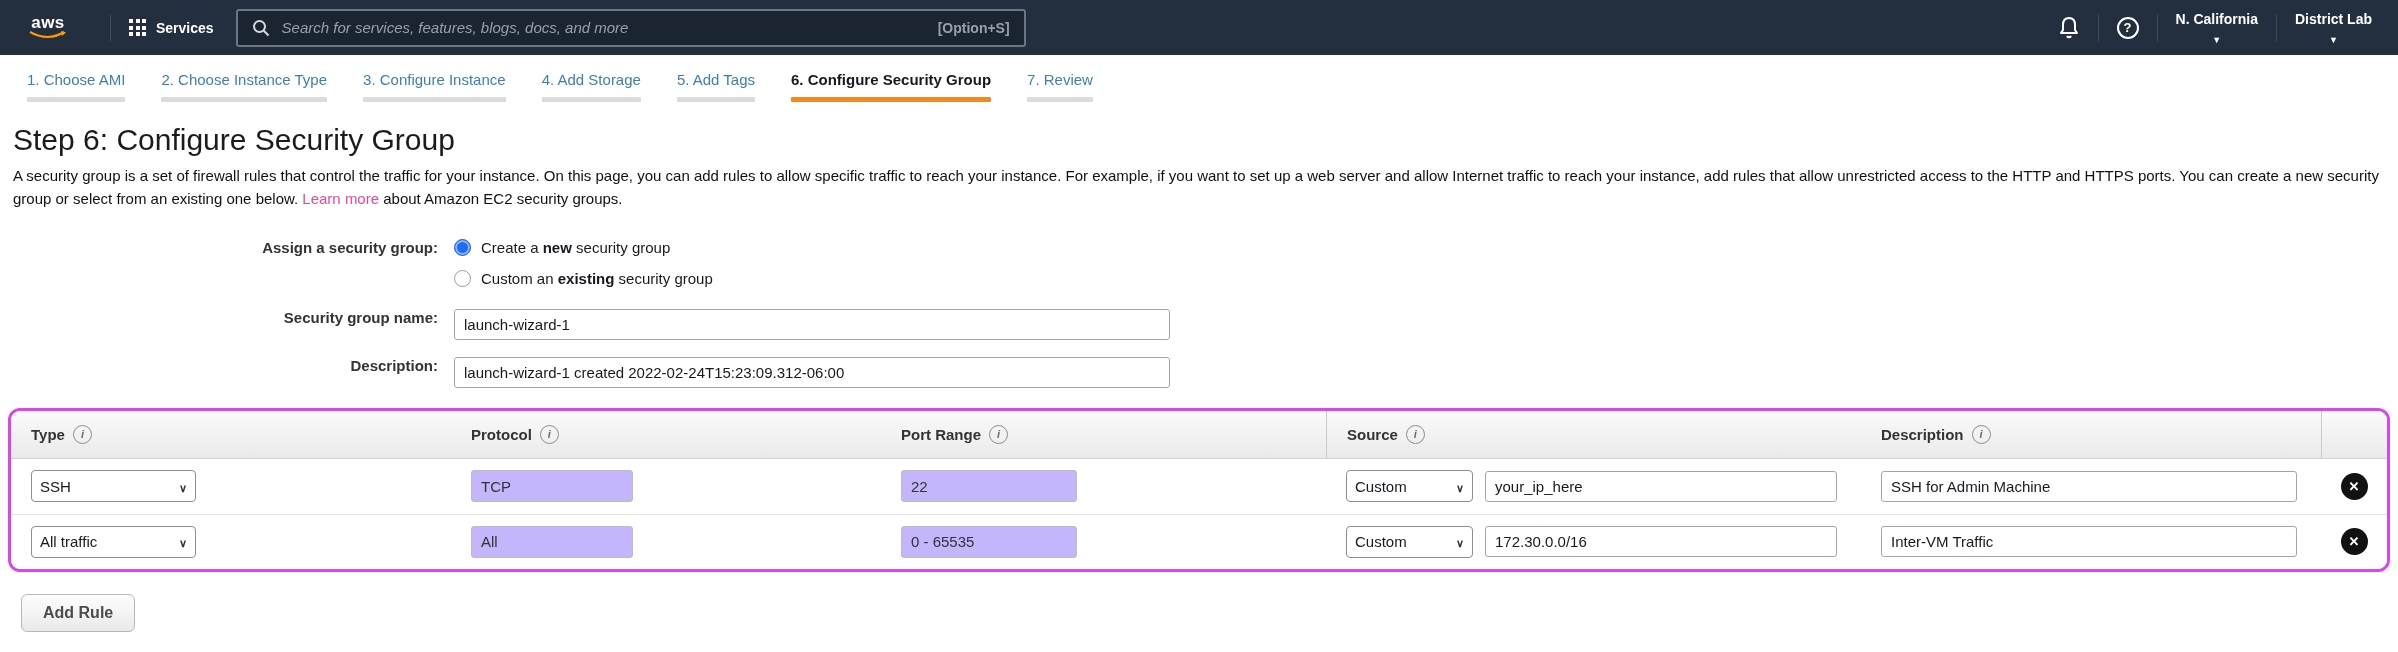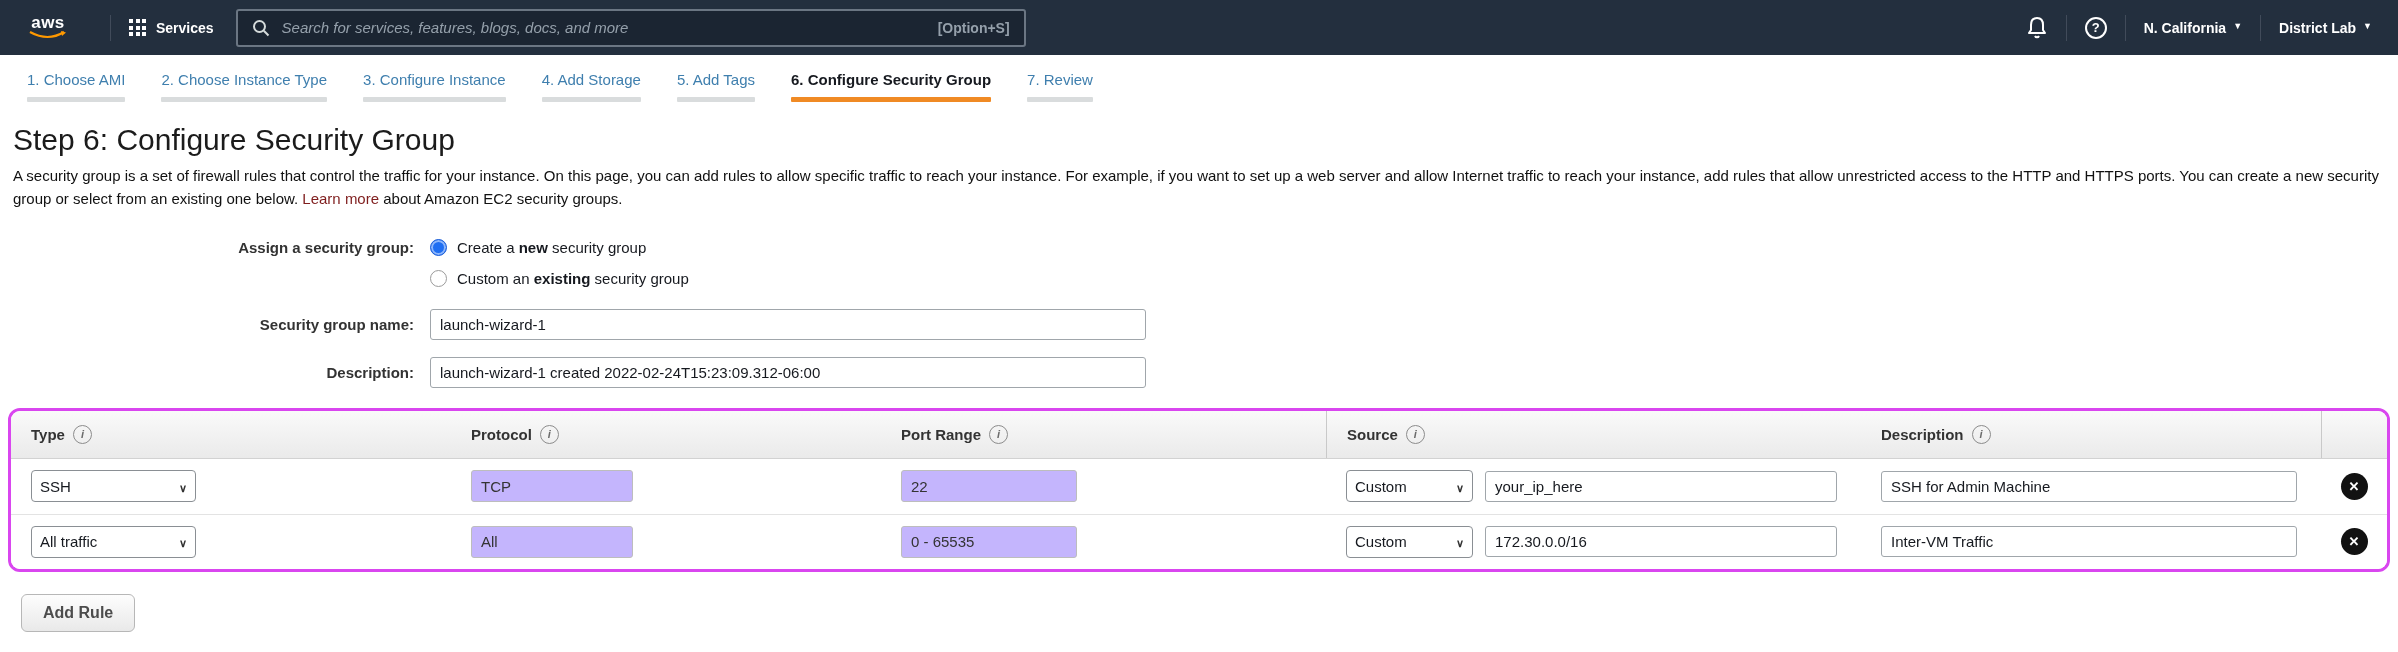--- a/index.html
+++ b/index.html
@@ -13,41 +13,41 @@
   .nav-divider { width:1px; height:26px; background:#414b5a; margin:0 18px; }
   .services { display:flex; align-items:center; gap:10px; font-size:14px; font-weight:700; cursor:pointer; }
   .grid-icon { display:grid; grid-template-columns:repeat(3,4px); grid-template-rows:repeat(3,4px); gap:2.5px; }
   .grid-icon span { background:#fff; width:4px; height:4px; }
   .searchbox { margin-left:22px; width:790px; height:38px; border:2px solid #6b7683; border-radius:3px; background:#1b2532; display:flex; align-items:center; padding:0 14px; gap:12px; }
   .searchbox input { flex:1; background:transparent; border:none; outline:none; color:#d5dbdb; font-size:15px; font-style:italic; font-family:"Liberation Sans", sans-serif; }
   .searchbox input::placeholder { color:#95a0ab; font-style:italic; }
   .search-shortcut { color:#95a0ab; font-size:14px; font-weight:700; font-style:normal; }
   .nav-spacer { flex:1; }
   .nav-right { display:flex; align-items:center; }
-  .nav-item { display:flex; align-items:flex-start; gap:7px; font-size:14px; font-weight:700; cursor:pointer; white-space:nowrap; }
+  .nav-item { display:flex; align-items:center; gap:7px; font-size:14px; font-weight:700; cursor:pointer; white-space:nowrap;flex-direction:column; }
   .caret { font-size:9px; position:relative; top:1px; }
   .icon-btn { display:flex; align-items:center; cursor:pointer; }
   .help-circle { width:22px; height:22px; border:2px solid #fff; border-radius:50%; display:flex; align-items:center; justify-content:center; font-size:13px; font-weight:700; }
 
   
   .tabbar { display:flex; padding:16px 0 0 27px; background:#fff; }
   .tab { margin-right:36px; cursor:pointer; }
   .tab .tab-label { font-size:15px; color:#3f7fae; white-space:nowrap; }
   .tab .tab-underline { height:5px; background:#d9dcdd; margin-top:9px; border-radius:1px; }
   .tab.active .tab-label { color:#16191f; font-weight:700; }
   .tab.active .tab-underline { background:#f08a24; }
 
   
   h1 { font-size:30px; font-weight:400; color:#1b1b1b; margin:21px 0 7px 13px; }
   .desc { margin:0 14px 0 13px; font-size:15px; line-height:1.55; color:#111; max-width:2372px; }
-  .desc a { color:#7f1d1d; text-decoration:none; cursor:pointer; }
+  .desc a { color:#ec4899; text-decoration:none; cursor:pointer; }
 
   
   .formarea { margin-top:28px; font-size:15px; }
-  .form-row { display:flex; align-items:center; margin-bottom:14px; }
+  .form-row { display:flex; align-items:flex-start; margin-bottom:14px;margin-left:24px; }
   .form-label { width:430px; text-align:right; font-weight:700; color:#333; padding-right:16px; flex:none; }
   .radio-row { display:flex; align-items:center; gap:10px; }
   .radio { width:17px; height:17px; border-radius:50%; flex:none; cursor:pointer; }
   .radio.checked { background:#1f6ef2; box-shadow:inset 0 0 0 2px #8db6fb; border:1px solid #1f60d8; }
   .radio.unchecked { background:#fff; border:1.5px solid #9b9b9b; }
   .radio-label b { font-weight:700; }
   .text-input { height:31px; border:1px solid #a0a6ab; border-radius:3px; font-size:15px; color:#16191f; padding:0 9px; font-family:"Liberation Sans", sans-serif; background:#fff; }
   .wide { width:716px; }
   .row-gap-lg { margin-bottom:17px; }
 

